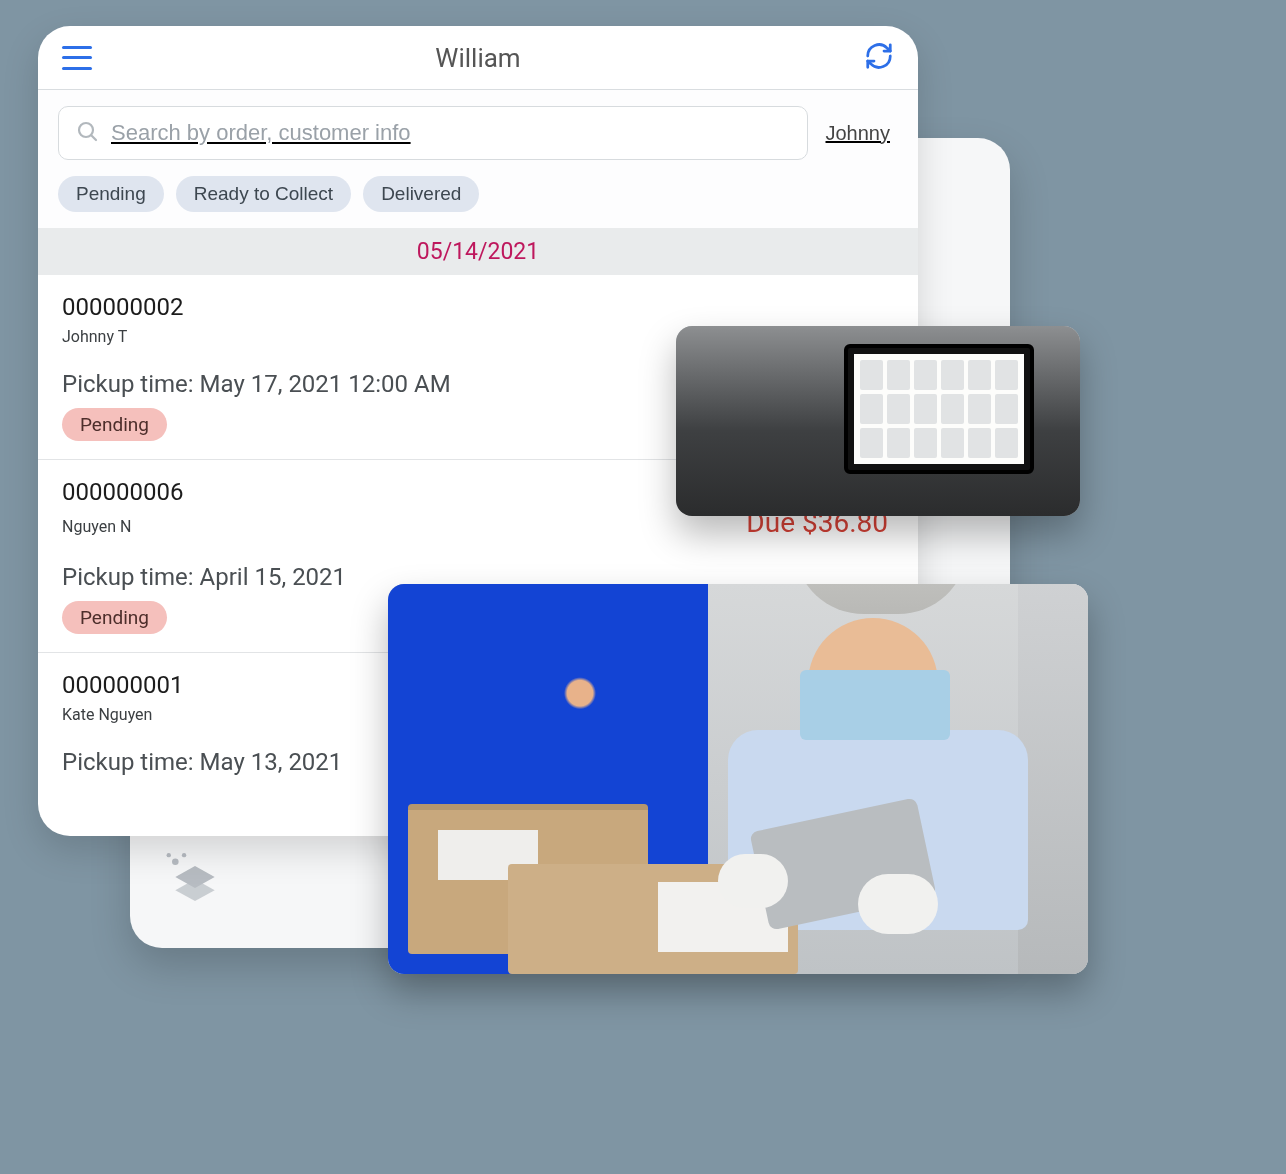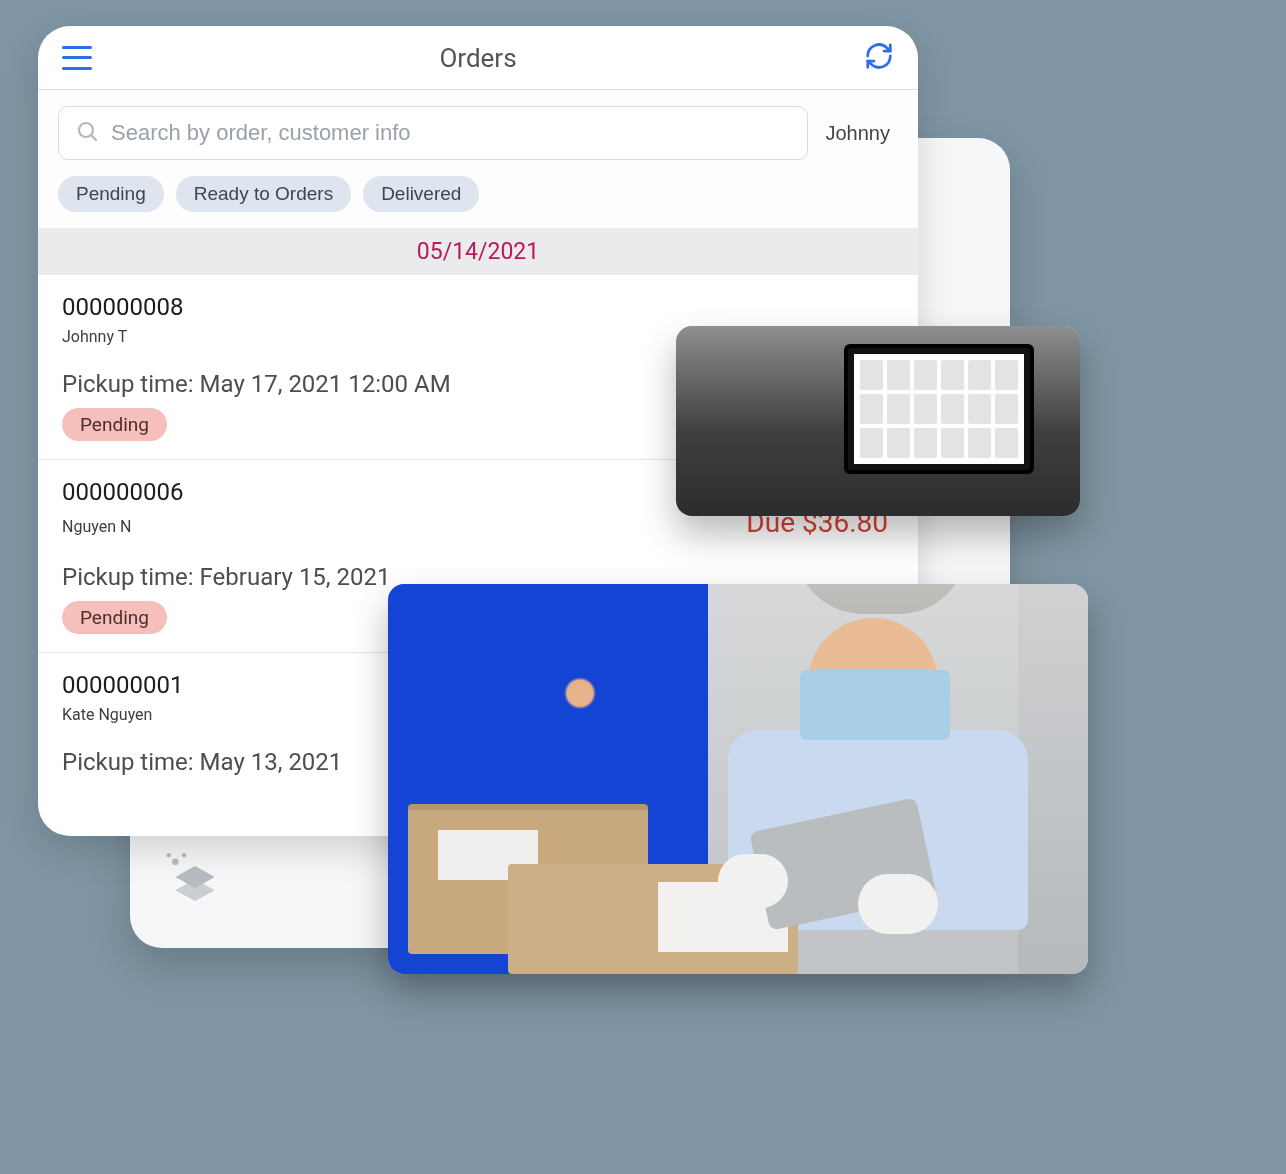--- a/index.html
+++ b/index.html
@@ -71,20 +71,21 @@
       transform: translateY(-50%);
       cursor: pointer;
     }
 
     .search-row {
       display: flex;
       align-items: center;
       padding: 16px 20px 12px 20px;
       gap: 18px;
       background: #fdfdfe;
+      text-decoration: underline;
     }
     .search-box {
       flex: 1;
       display: flex;
       align-items: center;
       border: 1px solid #d7dbde;
       border-radius: 10px;
       background: #fff;
       height: 54px;
       padding: 0 16px;
@@ -224,21 +225,21 @@
 </div>
 
 <div class="main-card">
 
   <header class="mc-header">
     <div class="hamburger">
       <span></span>
         <span></span>
         <span></span>
     </div>
-    <h1 class="mc-title">Orders</h1>
+    <h1 class="mc-title">William</h1>
     <div class="refresh-btn">
       <span>
         <svg width="30" height="30" viewBox="0 0 24 24" fill="none" stroke="#2d6fe8" stroke-width="2.2" stroke-linecap="round" stroke-linejoin="round">
           <path d="M3 12a9 9 0 0 1 15.5-6.3L21 8"></path>
           <polyline points="21 3 21 8 16 8"></polyline>
           <path d="M21 12a9 9 0 0 1-15.5 6.3L3 16"></path>
           <polyline points="3 21 3 16 8 16"></polyline>
         </svg>
       </span>
     </div>
@@ -252,47 +253,47 @@
           <line x1="21" y1="21" x2="16.2" y2="16.2"></line>
         </svg>
       </span>
       <input class="search-input" type="text" placeholder="Search by order, customer info" style="">
     </div>
     <button class="reset-btn">Johnny</button>
   </div>
 
   <div class="filter-chips">
     <button class="chip">Pending</button>
-    <button class="chip">Ready to Orders</button>
+    <button class="chip">Ready to Collect</button>
     <button class="chip">Delivered</button>
   </div>
 
   <div class="date-divider">05/14/2021</div>
 
   <div class="orders-list">
 
     <div class="order-item">
       <div class="order-line">
-        <span class="order-number">000000008</span>
+        <span class="order-number">000000002</span>
       </div>
       <div class="order-customer">Johnny T</div>
       <div class="order-pickup">Pickup time: May 17, 2021 12:00 AM</div>
       <span class="order-status status-pending">Pending</span>
     </div>
 
     <div class="order-item">
       <div class="order-line">
         <span class="order-number">000000006</span>
         <span class="order-price">$36.80</span>
       </div>
       <div class="order-line">
         <span class="order-customer">Nguyen N</span>
         <span class="order-due">Due $36.80</span>
       </div>
-      <div class="order-pickup">Pickup time: February 15, 2021</div>
+      <div class="order-pickup">Pickup time: April 15, 2021</div>
       <span class="order-status status-pending">Pending</span>
     </div>
 
     <div class="order-item" style="border-bottom:none;">
       <div class="order-line">
         <span class="order-number">000000001</span>
       </div>
       <div class="order-customer">Kate Nguyen</div>
       <div class="order-pickup">Pickup time: May 13, 2021</div>
     </div>

